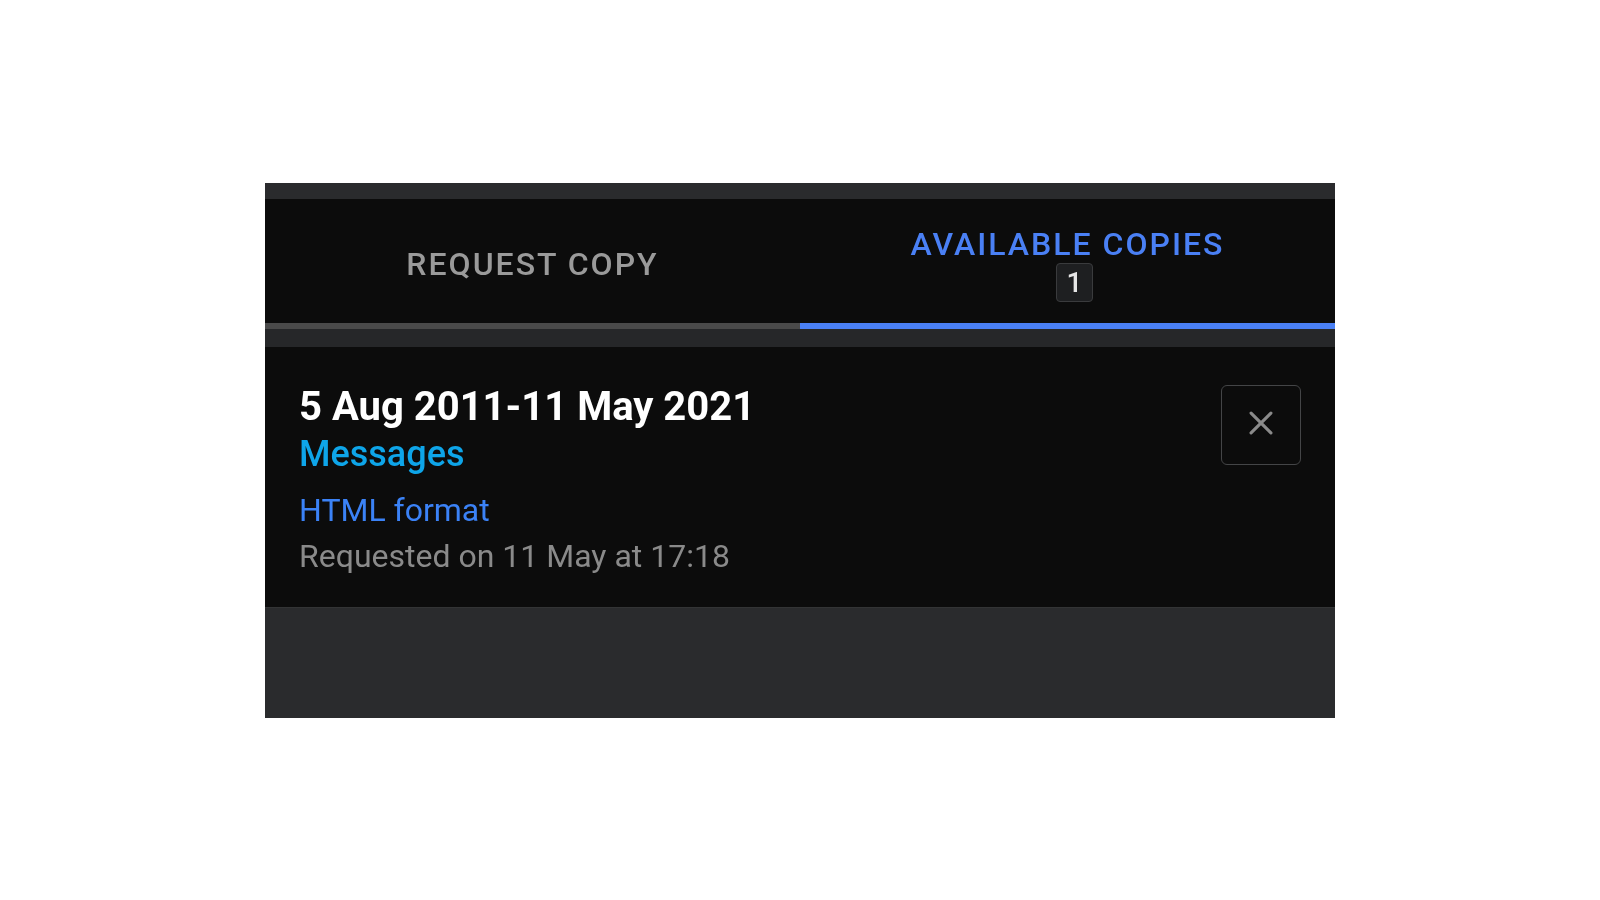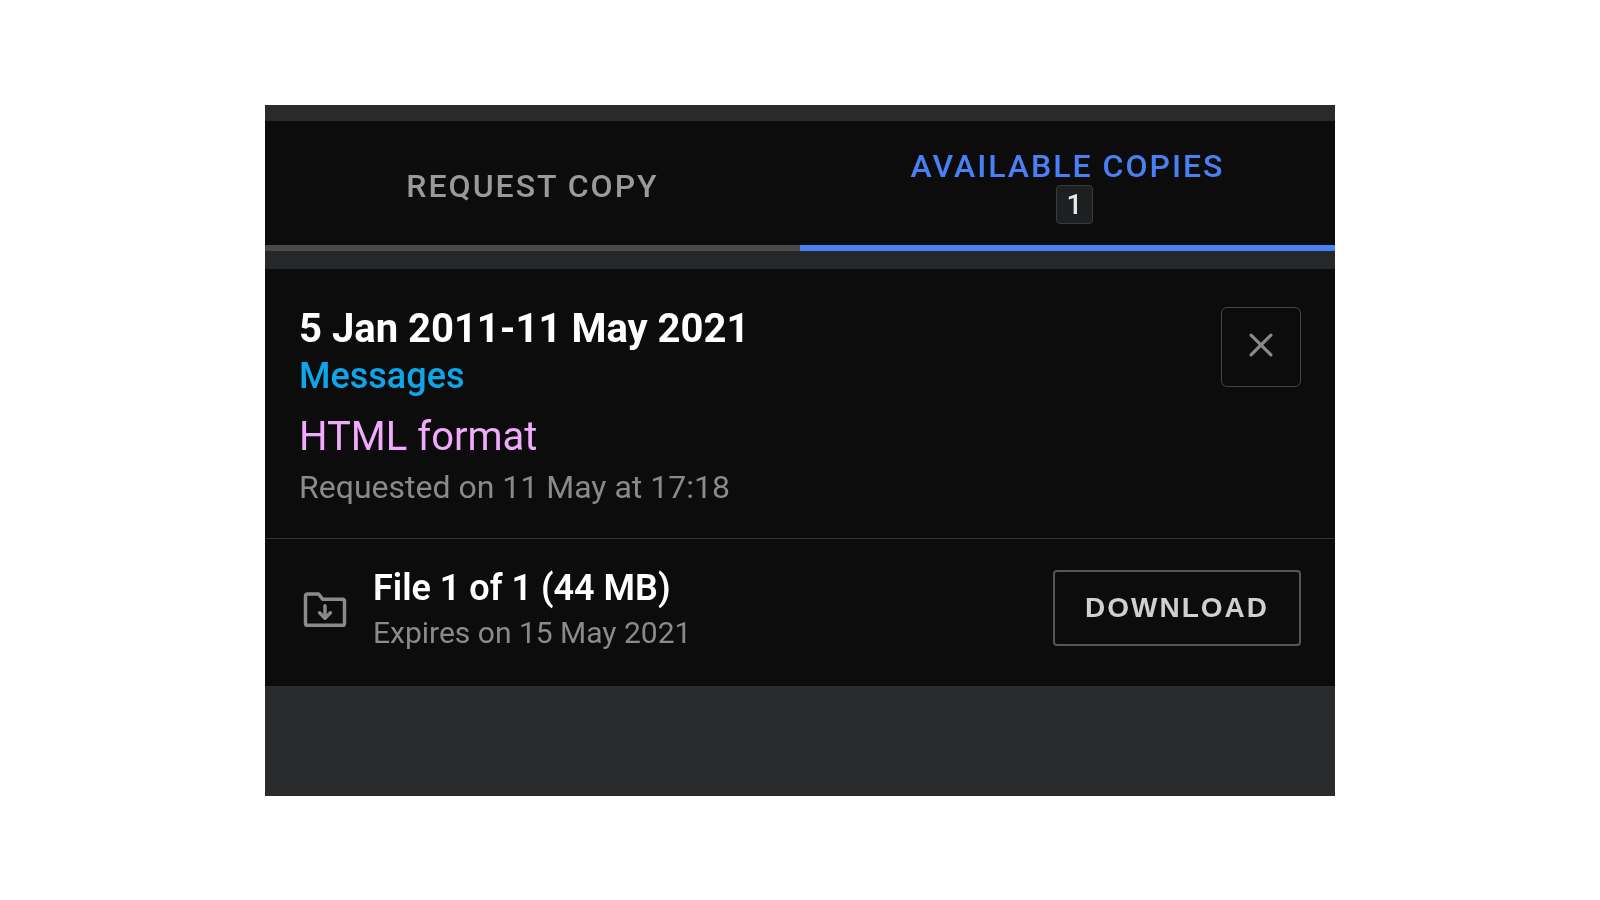--- a/index.html
+++ b/index.html
@@ -80,22 +80,22 @@
     font-weight: 700;
     line-height: 1.1;
   }
   .category {
     color: #0ea5e9;
     font-size: 36px;
     font-weight: 500;
     margin-top: 4px;
   }
   .format {
-    color: #f0abfc;
-    font-size: 40px;
+    color: #3b82f6;
+    font-size: 32px;
     margin-top: 16px;
   }
   .requested {
     color: #8a8a8a;
     font-size: 32px;
     margin-top: 8px;
   }
   .close-btn {
     width: 80px;
     height: 80px;
@@ -166,46 +166,32 @@
         <span class="badge">1</span>
         <div class="tab-underline"></div>
       </div>
     </div>
 
     <div class="dim-strip"></div>
 
     <div class="card">
       <div class="card-top">
         <div class="card-info">
-          <div class="date-range">5 Jan 2011-11 May 2021</div>
+          <div class="date-range">5 Aug 2011-11 May 2021</div>
           <div class="category">Messages</div>
           <div class="format">HTML format</div>
           <div class="requested">Requested on 11 May at 17:18</div>
         </div>
         <button class="close-btn">
           <span>
             <svg viewBox="0 0 24 24" fill="none" stroke="currentColor" stroke-width="2.2" stroke-linecap="round">
               <line x1="5" y1="5" x2="19" y2="19"></line>
               <line x1="19" y1="5" x2="5" y2="19"></line>
             </svg>
           </span>
         </button>
       </div>
 
-      <div class="card-file">
-        <span class="file-icon">
-          <svg viewBox="0 0 24 24" fill="none" stroke="currentColor" stroke-width="1.6" stroke-linecap="round" stroke-linejoin="round">
-            <path d="M3 7.5 L3 19 A1 1 0 0 0 4 20 L20 20 A1 1 0 0 0 21 19 L21 9 A1 1 0 0 0 20 8 L11 8 L9 5.5 L4 5.5 A1 1 0 0 0 3 6.5 Z"></path>
-            <line x1="12" y1="11" x2="12" y2="16.5"></line>
-            <polyline points="9.5 14.2 12 16.7 14.5 14.2"></polyline>
-          </svg>
-        </span>
-        <div class="file-text">
-          <div class="file-title">File 1 of 1 (44 MB)</div>
-          <div class="file-expiry">Expires on 15 May 2021</div>
-        </div>
-        <button class="download-btn">DOWNLOAD</button>
-      </div>
     </div>
 
     <div class="bottom-gap"></div>
   </div>
 </div>
 
 </body></html>

